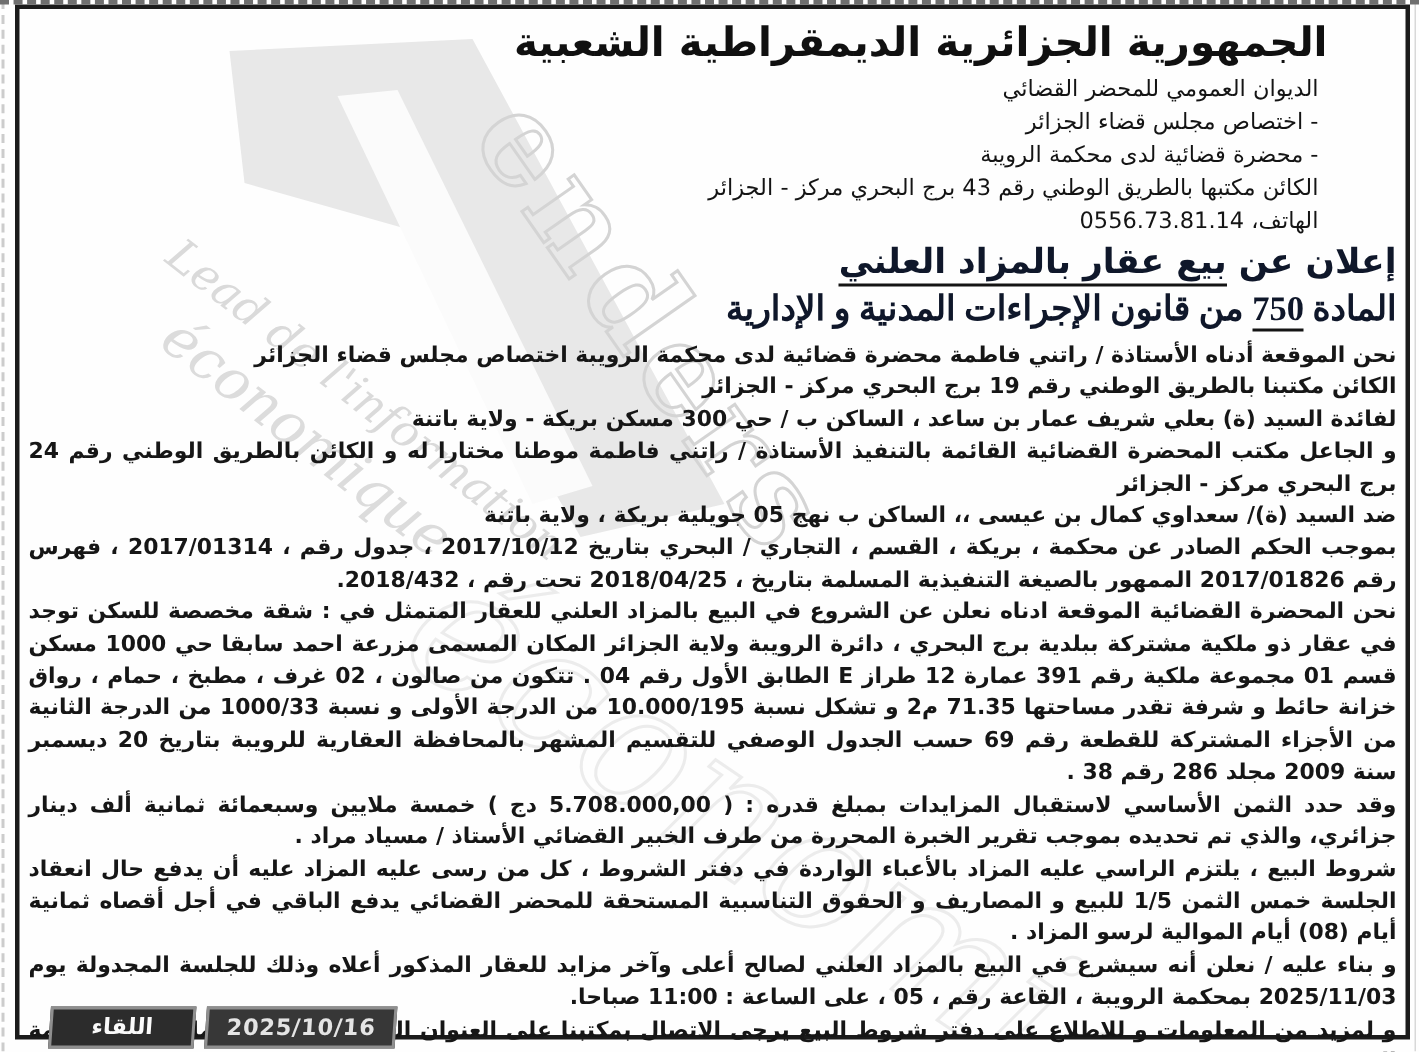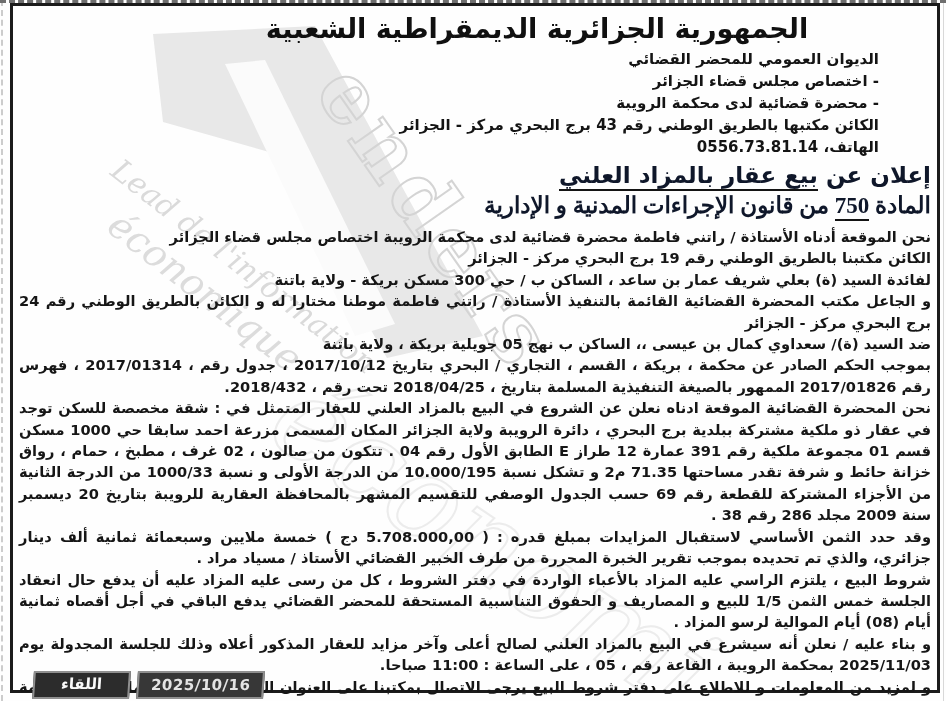--- a/index.html
+++ b/index.html
@@ -16,24 +16,24 @@
   .frame{
     position:absolute;left:10px;top:3px;width:924px;height:684px;
     border:3px solid #1b1b1b;background:transparent;
   }
   .watermark{position:absolute;left:0;top:0;z-index:0;pointer-events:none;}
 
   .content{position:absolute;inset:0;z-index:1;direction:rtl;padding:3px 6px 0 6px;}
 
   .republic-title{
     margin:0;font-size:27px;font-weight:bold;line-height:36px;
-    text-align:center;padding:2px 46px 0 170px;color:#101010;
+    text-align:right;padding:2px 46px 0 170px;color:#101010;
   }
   .office{margin-top:1px;}
-  .office .oline{font-size:15px;font-weight:bold;line-height:22px;text-align:right;padding-left:0;padding-right:52px;}
+  .office .oline{font-size:15px;font-weight:normal;line-height:22px;text-align:right;padding-left:0;padding-right:52px;}
 
   .notice-title{text-align:right;padding-left:160px;font-weight:bold;margin-top:3px;color:#0f172a;}
   .notice-title .t1{font-size:23px;line-height:29px;}
   .notice-title .t2{font-size:23px;line-height:31px;font-family:Liberation Serif, serif;}
   .u{border-bottom:2px solid #141414;padding-bottom:1px;}
 
   .body-text{margin-top:5px;font-size:14.6px;font-weight:bold;line-height:21.4px;text-align:justify;color:#161616;}
   .body-text p{margin:0;}
 
   .footer-badges{

